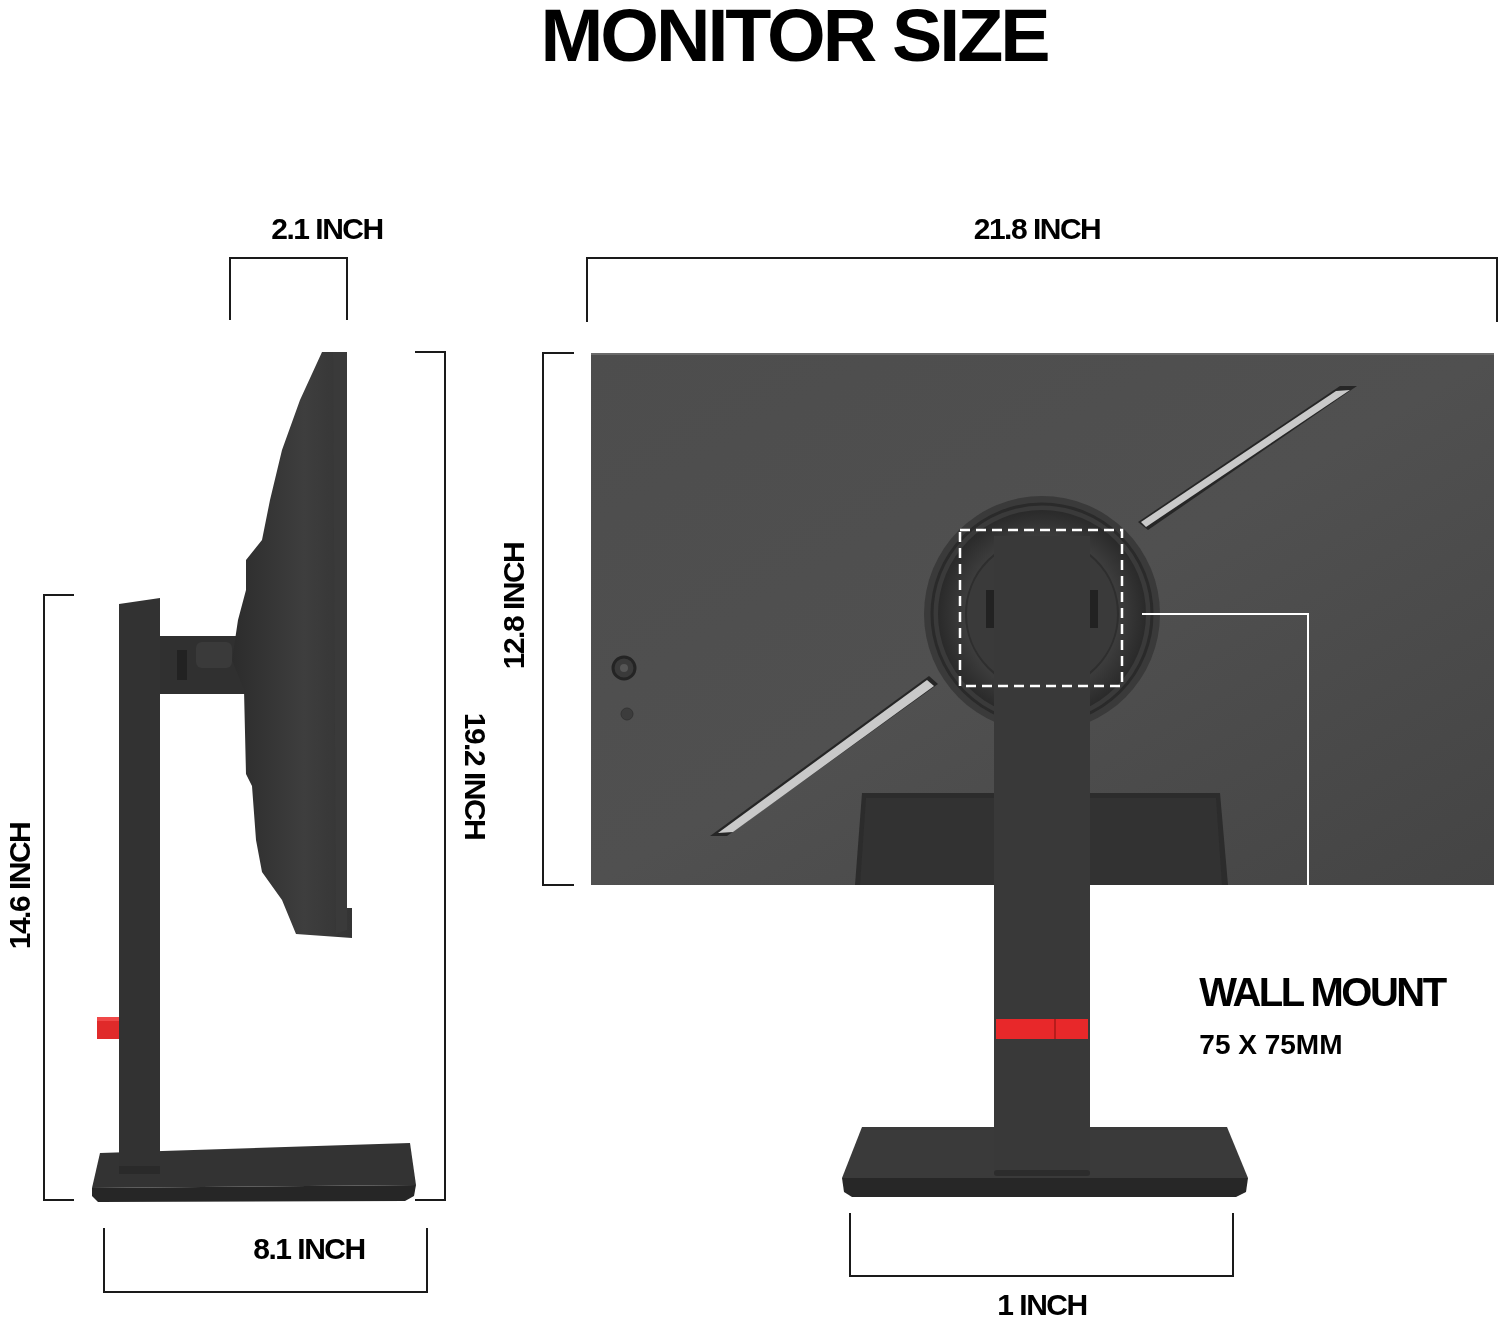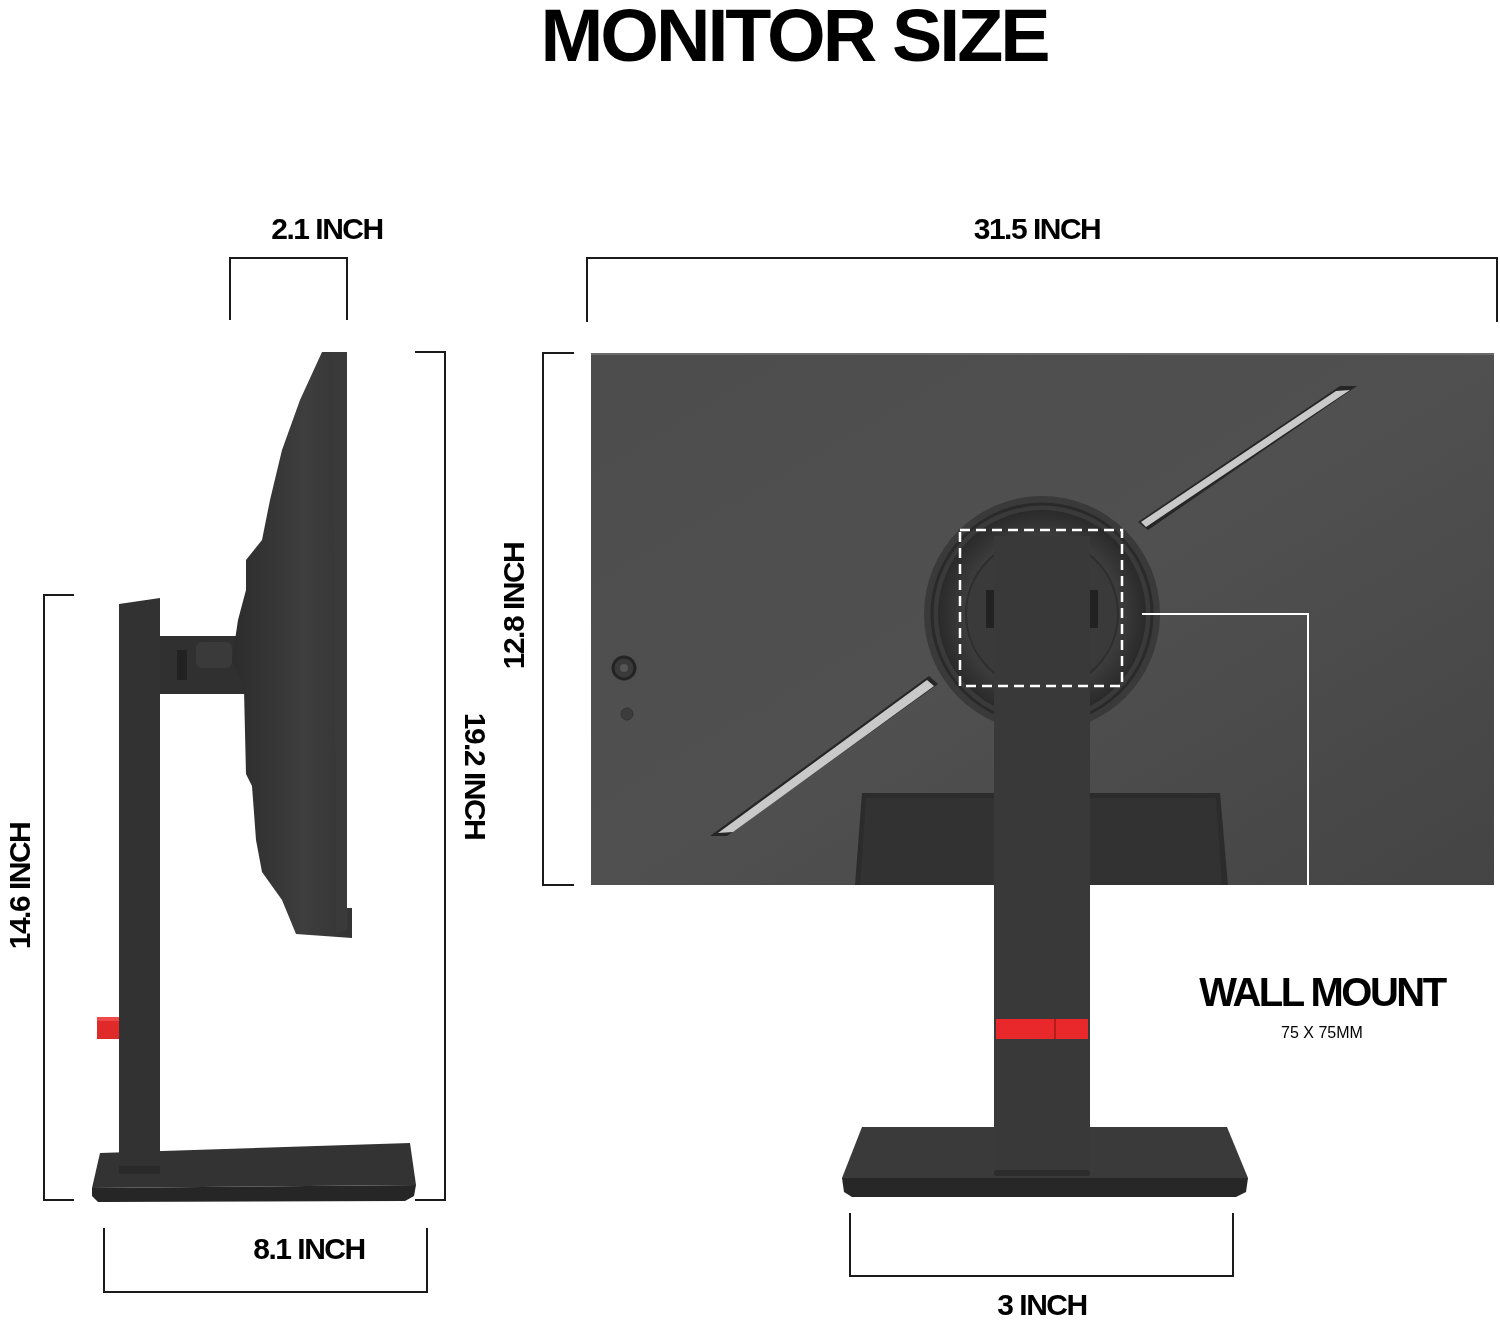--- a/index.html
+++ b/index.html
@@ -5,23 +5,23 @@
     html, body { margin: 0; padding: 0; background: #ffffff; }
     body { width: 1500px; height: 1336px; position: relative; overflow: hidden;
            font-family: "Liberation Sans", "DejaVu Sans", sans-serif; color: #000; }
     .abs { position: absolute; }
     .title { left: 0; top: 0; width: 1588px; text-align: center; font-size: 74px; font-weight: 900;
              letter-spacing: -3px; line-height: 80px; top: -4px; transform: scaleX(1.02); }
     .dim { font-weight: 700; font-size: 30px; letter-spacing: -1.5px; white-space: nowrap; line-height: 34px; }
     .dim.h { transform: translateX(-50%); }
     .dim.v-ccw { transform: translate(-50%,-50%) rotate(-90deg); }
     .dim.v-cw  { transform: translate(-50%,-50%) rotate(90deg); }
-    .callout { left: 1322px; top: 972px; transform: translateX(-50%); text-align: center; }
+    .callout { left: 1322px; top: 972px; transform: translateX(-50%); text-align: left; }
     .callout .l1, .callout .l2 { font-size: 40px; font-weight: 900; letter-spacing: -2.5px; line-height: 40px; white-space: nowrap; }
-    .callout .l3 { font-size: 16px; font-weight: 400; letter-spacing: 0px; line-height: 34px; margin-top: 4px; white-space: nowrap; }
+    .callout .l3 { font-size: 28px; font-weight: 700; letter-spacing: 0px; line-height: 34px; margin-top: 16px; white-space: nowrap; }
     svg.art { position: absolute; left: 0; top: 0; }
   </style>
 </head>
 <body>
 
 <div class="abs title" style="left:0;width:1588px;">MONITOR SIZE</div>
 
 <svg class="art" width="1500" height="1336" viewBox="0 0 1500 1336">
   <defs>
     <linearGradient id="panelGrad" x1="0" y1="0" x2="1" y2="1">
@@ -127,20 +127,20 @@
     <polyline points="574,353 543,353 543,885 574,885"></polyline>
     <polyline points="850,1213 850,1276 1233,1276 1233,1213"></polyline>
   </g>
 </svg>
 
 <div class="abs dim h" style="left:289px; top:212px;margin-left:38px;">2.1 INCH</div>
 <div class="abs dim v-ccw" style="left:20px; top:886px;">14.6 INCH</div>
 <div class="abs dim v-cw" style="left:475px; top:776px;">19.2 INCH</div>
 <div class="abs dim h" style="left:268px; top:1232px;margin-left:41px;">8.1 INCH</div>
 
-<div class="abs dim h" style="left:1037px; top:212px;">31.5 INCH</div>
+<div class="abs dim h" style="left:1037px; top:212px;">21.8 INCH</div>
 <div class="abs dim v-ccw" style="left:514px; top:606px;">12.8 INCH</div>
-<div class="abs dim h" style="left:1042px; top:1288px;">3 INCH</div>
+<div class="abs dim h" style="left:1042px; top:1288px;">1 INCH</div>
 
 <div class="abs callout">
   <div class="l1">WALL MOUNT</div>
   <div class="l3">75 X 75MM</div>
 </div>
 
 </body></html>

